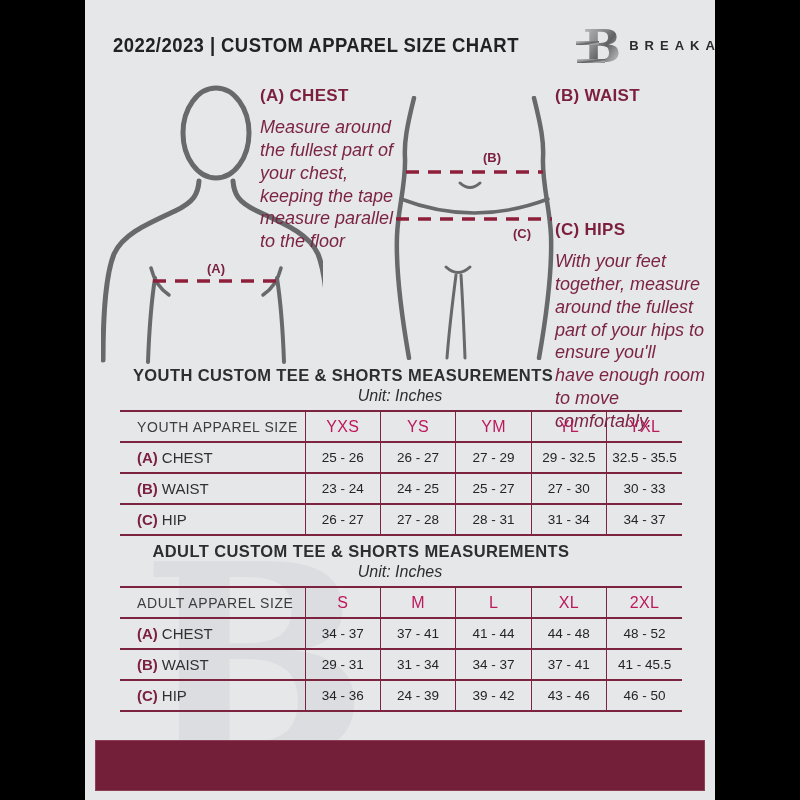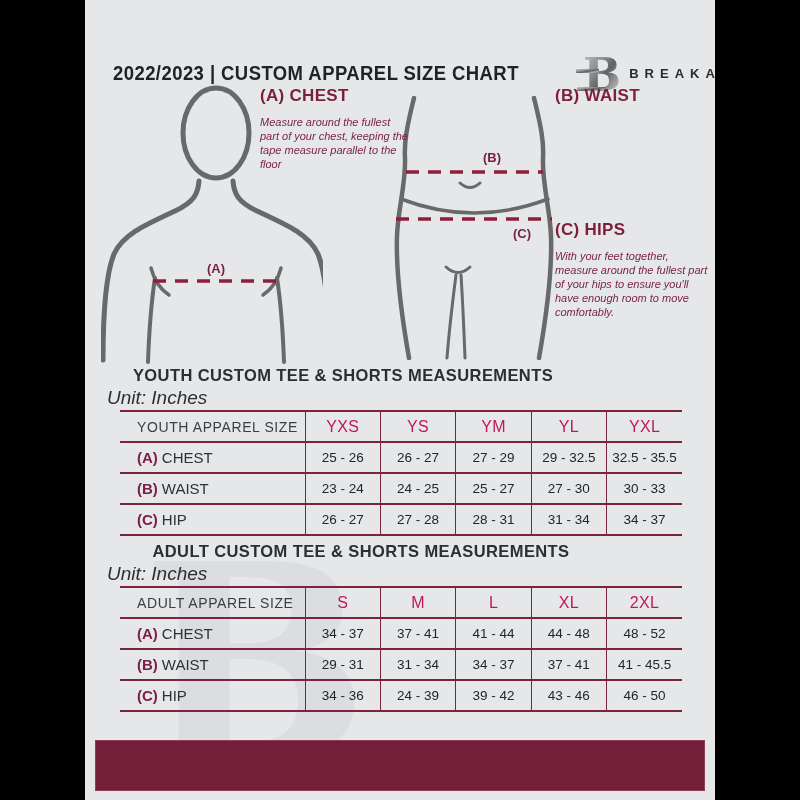--- a/index.html
+++ b/index.html
@@ -8,48 +8,48 @@
     font-family:"Liberation Sans", sans-serif;
     position:relative; overflow:hidden;
   }
   .page {
     position:absolute; left:85px; top:0; width:630px; height:800px;
     background:#e6e7e9; overflow:hidden;
   }
   
   .hdr {
     position:absolute; top:22px; left:28px; right:24px; height:46px;
-    display:flex; justify-content:space-between; align-items:center; z-index:2;margin-top:28px;
+    display:flex; justify-content:space-between; align-items:center; z-index:2;
   }
   .hdr-title {
     font-size:21px; font-weight:700; color:#202224; letter-spacing:.5px;
     display:inline-block; transform:scaleX(.88); transform-origin:left center;
     white-space:nowrap;
   }
   .brand { display:flex; align-items:center; gap:9px; }
   .brand-word { font-size:13px; font-weight:700; color:#2a2c2e; letter-spacing:6px; }
   
   .fig { position:absolute; z-index:1; }
   .inst { position:absolute; z-index:2; }
   .inst h3 { margin:0; font-size:17px; font-weight:700; color:#7b1f3d; letter-spacing:.3px; }
   .inst p {
-    margin:10px 0 0 0; font-size:11px; font-style:italic; color:#7b2444;
+    margin:10px 0 0 0; font-size:18px; font-style:italic; color:#7b2444;
     line-height:1.27; white-space:pre-line;
   }
   .inst-a { left:175px; top:86px;  width:152px; }
   .inst-b { left:470px; top:86px;  width:150px; }
   .inst-c { left:470px; top:220px; width:158px; }
   
   .sec-title {
     position:absolute; left:0; width:516px; text-align:center; z-index:2;
     font-size:16.5px; font-weight:700; color:#2c2e30; letter-spacing:.4px;
   }
   .sec-unit {
-    position:absolute; left:0; width:630px; text-align:left; z-index:2;
-    font-size:19px; font-style:italic; color:#2c2e30;padding-left:22px;
+    position:absolute; left:0; width:630px; text-align:center; z-index:2;
+    font-size:16px; font-style:italic; color:#2c2e30;
   }
   
   .size-table {
     position:absolute; left:35px; width:562px; z-index:2;
     border-collapse:collapse; table-layout:fixed;
     border-bottom:2px solid #7c2340;
   }
   .size-table tr { border-top:2px solid #7c2340; }
   .size-table th, .size-table td {
     border-left:1.5px solid #7c2340; height:29px; padding:0;

